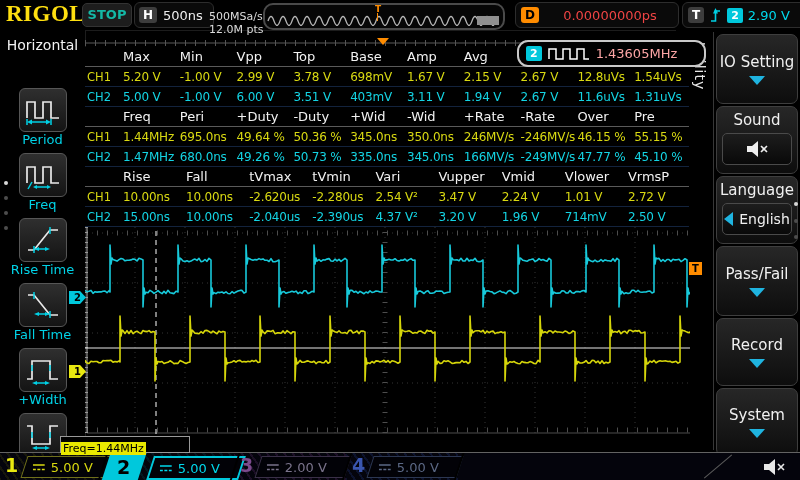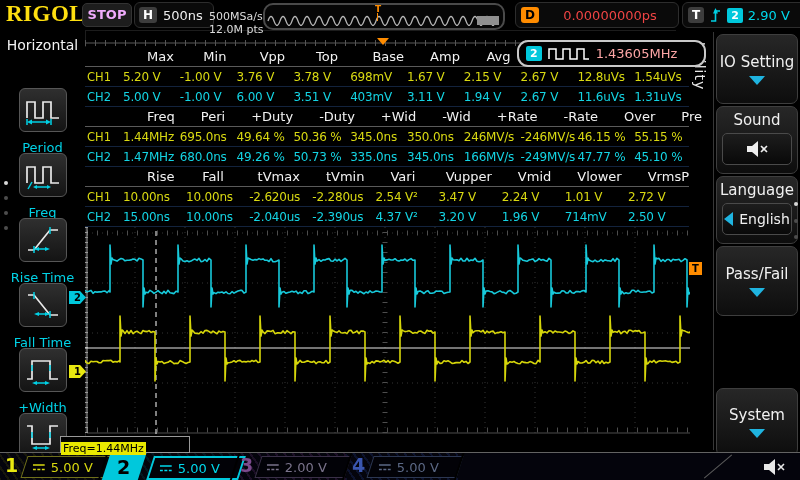--- a/index.html
+++ b/index.html
@@ -2,21 +2,21 @@
 <html><head>
 <meta charset="utf-8">
 <style>
   html,body{margin:0;padding:0;background:#111;}
   #screen{position:relative;width:800px;height:480px;background:#000;overflow:hidden;
     font-family:"DejaVu Sans",sans-serif;color:#fff;}
   
   #topbar{position:absolute;left:0;top:0;width:676px;height:30px;background:#000;border-bottom:1px solid #1c1c1c;}
   .logo{position:absolute;left:6px;top:1px;font-family:"Liberation Serif",serif;font-weight:bold;font-size:23px;color:#ffe010;letter-spacing:.5px;}
   .stopbtn{position:absolute;left:82px;top:3px;width:48px;height:22px;background:#1d1d1d;border:1px solid #333;border-radius:5px;
-    color:#f0abfc;font-weight:bold;font-size:13px;text-align:center;line-height:22px;}
+    color:#14b8a6;font-weight:bold;font-size:13px;text-align:center;line-height:22px;}
   .hgroup{position:absolute;left:134px;top:2px;width:70px;height:24px;background:#0a0a0a;border:1px solid #2d2d2d;border-radius:6px;
     display:flex;align-items:center;gap:6px;padding:0 4px;}
   .hbadge{background:#3d3d3d;color:#fff;font-weight:bold;font-size:12px;padding:0 4px;border-radius:3px;line-height:16px;}
   .hval{color:#eee;font-size:13px;}
   .srate{position:absolute;left:209px;top:10px;font-size:11px;line-height:13px;color:#ddd;white-space:nowrap;}
   .preview{position:absolute;left:263px;top:3px;width:238px;height:23px;border:2px solid #4a4a4a;border-radius:10px;background:#060606;overflow:hidden;}
   .tflag{position:absolute;left:110px;top:0;color:#ff8c00;font-size:9px;font-weight:bold;line-height:9px;}
   .tflag::after{content:"";position:absolute;left:2px;top:8px;width:1px;height:8px;background:#ff8c00;}
   .memblock{position:absolute;right:4px;bottom:3px;width:22px;height:9px;background:#909090;}
   .dgroup{position:absolute;left:515px;top:2px;width:152px;height:24px;background:#0a0a0a;border:1px solid #2d2d2d;border-radius:6px;
@@ -29,40 +29,40 @@
   .t2badge{background:#00c8dc;color:#fff;font-weight:bold;font-size:11px;padding:0 4px;border-radius:2px;line-height:15px;}
   .tval{color:#00d8ec;font-size:13px;}
   .edg{stroke:#00d0e4;stroke-width:1.6;fill:none}
   .pvwave{stroke:#b5b5b5;stroke-width:1.3;fill:none}
   
   #leftbar{position:absolute;left:0;top:30px;width:85px;height:422px;background:#000;border-right:1px solid #1d1d1d;}
   .lefttitle{position:absolute;left:0;top:7px;width:100%;text-align:center;color:#f2f2f2;font-size:14px;}
   .litem{position:absolute;left:0;width:100%;text-align:center;cursor:pointer;}
   .licon{width:46px;height:42px;margin:0 auto;background:linear-gradient(#2f2f2f,#141414);border:1px solid #565656;border-radius:6px;
     display:flex;align-items:center;justify-content:center;}
-  .llabel{margin-top:8px;color:#00d2e6;font-size:13px;}
+  .llabel{margin-top:0;color:#00d2e6;font-size:13px;}
   .wht{stroke:#e9e9e9;stroke-width:1.7;fill:none}
   .cyn{stroke:#00d0e4;stroke-width:1.5;fill:none}
   .cynf{fill:#00d0e4}
   .dot{position:absolute;width:4px;height:4px;border-radius:50%;background:#4d4d4d;}
   
   #rightbar{position:absolute;left:690px;top:30px;width:110px;height:425px;background:#000;}
   .utiltab{position:absolute;left:2px;top:12px;writing-mode:vertical-rl;color:#e8e8e8;font-size:14px;letter-spacing:1px;}
   .rsep{position:absolute;left:23px;top:2px;width:1px;height:418px;background:#373737;}
   .rbtn{position:absolute;left:26px;width:80px;background:linear-gradient(#272727,#0d0d0d);border:1px solid #3e3e3e;border-radius:7px;
     color:#f0f0f0;font-size:15px;text-align:center;cursor:pointer;}
   .tri-down{width:0;height:0;border-left:8px solid transparent;border-right:8px solid transparent;border-top:9px solid #1fb4e0;margin:5px auto 0;}
   .tri-left{width:0;height:0;border-top:7px solid transparent;border-bottom:7px solid transparent;border-right:9px solid #1fb4e0;}
   .subbox{margin:4px auto 0;width:68px;height:30px;background:linear-gradient(#1d1d1d,#090909);border:1px solid #4a4a4a;border-radius:5px;
     display:flex;align-items:center;justify-content:center;gap:6px;}
   
   #meas{position:absolute;left:85px;top:47px;width:604px;background:#000;}
   .mrow{display:grid;align-items:center;height:19px;border-bottom:1px solid #13233d;}
   .mhead{color:#f2f2f2;border-bottom:1px solid #5a5a5a;}
-  .mhead .mh{font-size:13px;margin-left:24px;}
+  .mhead .mh{font-size:13px;}
   .mcell{padding-left:2px;white-space:nowrap;}
   .mlabel{font-size:11.5px;}
   .mv{font-size:12px;letter-spacing:-0.2px;}
   .ch1 .mcell{color:#d9d912;}
   .ch2 .mcell{color:#14d4e4;}
   
   #fcounter{position:absolute;left:517px;top:40px;width:171px;height:23px;background:#000;border:2px solid #c9c9c9;border-radius:11px;
     display:flex;align-items:center;gap:6px;padding:0 7px;z-index:6;}
   #fcounter .src{background:#00c8dc;color:#fff;font-weight:bold;font-size:11px;padding:0 4px;border-radius:2px;line-height:15px;}
   #fcounter .fval{color:#fca5a5;font-size:13px;}
@@ -244,20 +244,24 @@
         <div class="tri-left"></div>
         <span style="font-size:14px">English</span>
       </div>
     </div>
 
     <div class="rbtn" style="top:216px;height:68px">
       <div style="margin-top:18px">Pass/Fail</div>
       <div class="tri-down"></div>
     </div>
 
+    <div class="rbtn" style="top:288px;height:66px">
+      <div style="margin-top:17px">Record</div>
+      <div class="tri-down"></div>
+    </div>
 
     <div class="rbtn" style="top:358px;height:66px">
       <div style="margin-top:17px">System</div>
       <div class="tri-down"></div>
     </div>
 
     <div>
       <div class="dot" style="left:104px;top:172px;background:#d8d8d8"></div>
       <div class="dot" style="left:104px;top:189px"></div>
       <div class="dot" style="left:104px;top:205px"></div>
@@ -311,21 +315,21 @@
         <div class="mcell mh">Amp</div>
         <div class="mcell mh">Avg</div>
         <div class="mcell mh">Vrms</div>
         <div class="mcell mh"></div>
         <div class="mcell mh"></div>
       </div>
       <div class="mrow ch1" style="grid-template-columns: 36px repeat(10, 1fr);">
         <div class="mcell mlabel">CH1</div>
         <div class="mcell mv">5.20 V</div>
         <div class="mcell mv">-1.00 V</div>
-        <div class="mcell mv">3.76 V</div>
+        <div class="mcell mv">2.99 V</div>
         <div class="mcell mv">3.78 V</div>
         <div class="mcell mv">698mV</div>
         <div class="mcell mv">1.67 V</div>
         <div class="mcell mv">2.15 V</div>
         <div class="mcell mv">2.67 V</div>
         <div class="mcell mv">12.8uVs</div>
         <div class="mcell mv">1.54uVs</div>
       </div>
       <div class="mrow ch2" style="grid-template-columns: 36px repeat(10, 1fr);">
         <div class="mcell mlabel">CH2</div>

